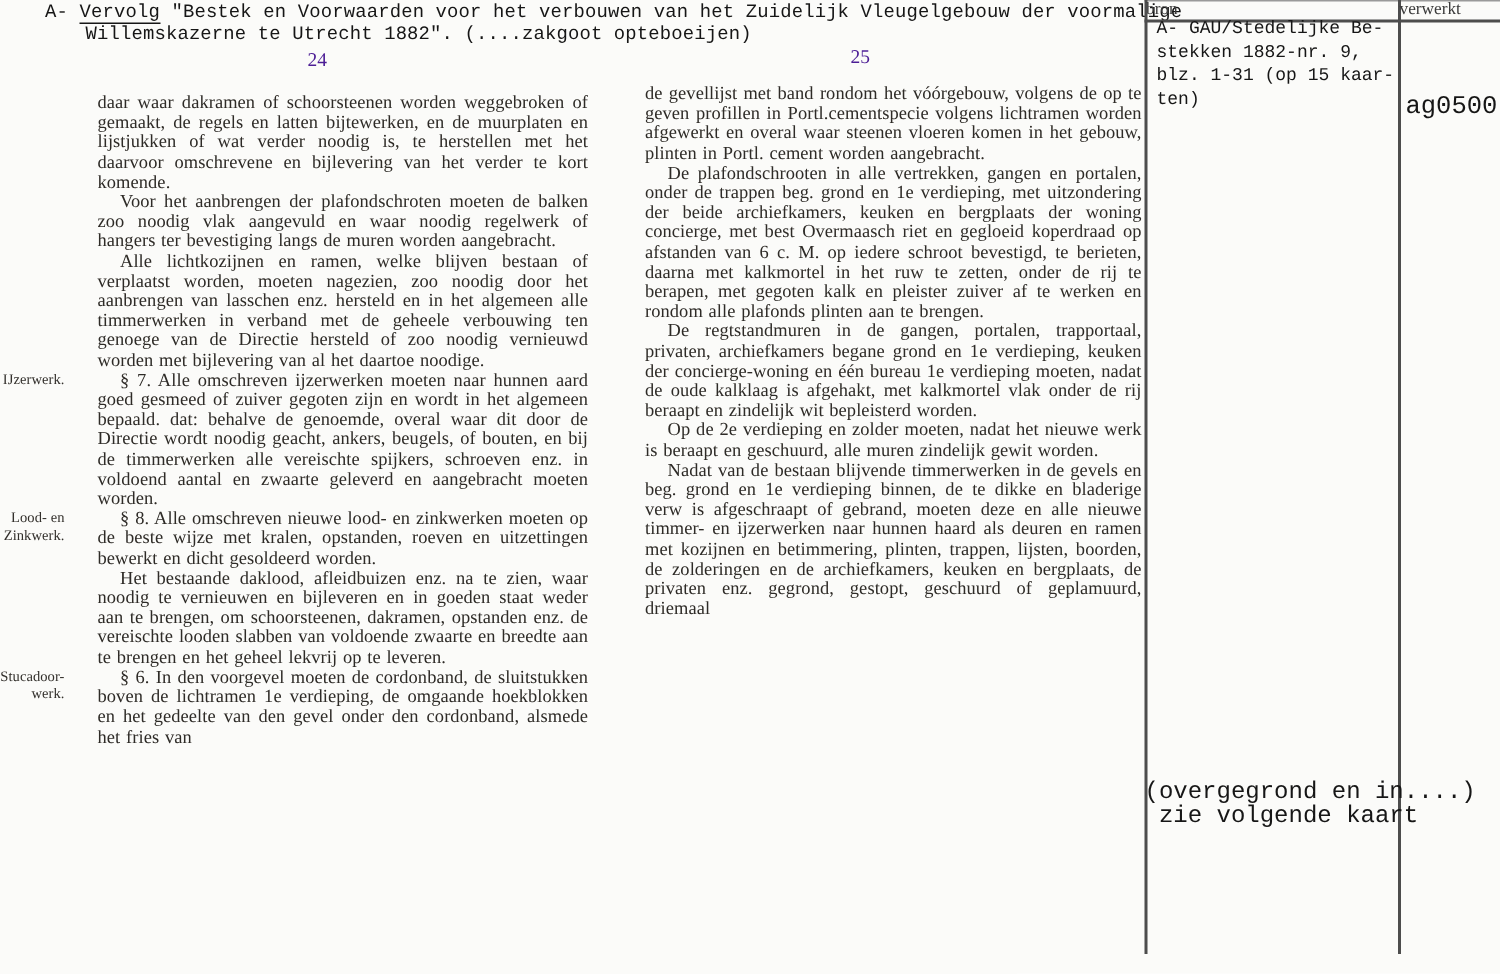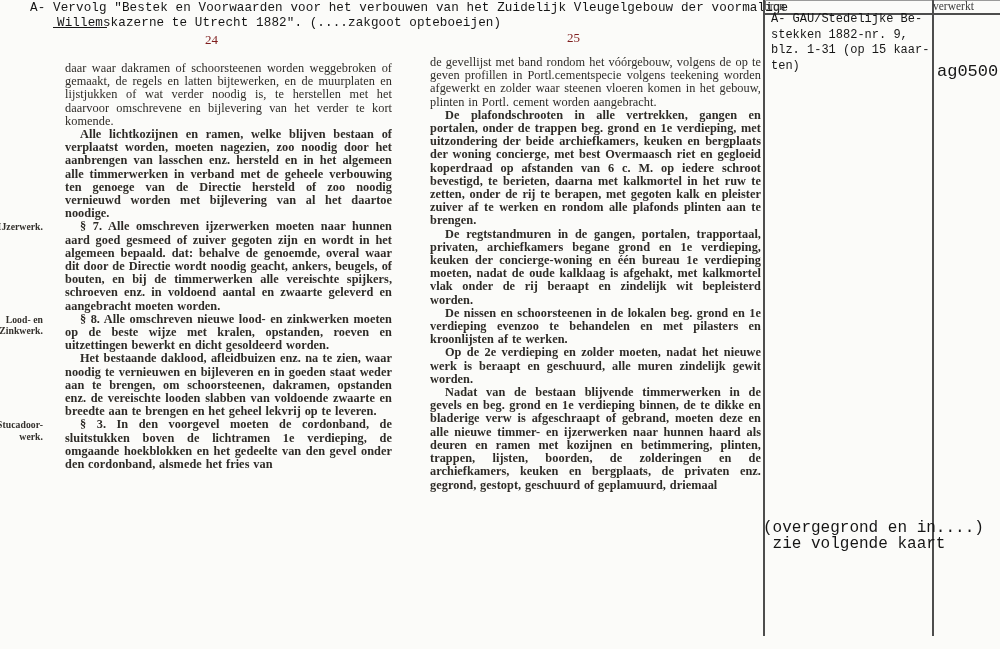--- a/index.html
+++ b/index.html
@@ -2,32 +2,32 @@
 <html><head>
 <meta charset="utf-8">
 <style>
   html,body{margin:0;padding:0;}
   .doc{position:relative;width:1000px;height:649px;background:#fbfbf9;overflow:hidden;}
 
   
   .typed{font-family:"Liberation Mono","DejaVu Sans Mono",monospace;color:#161616;}
   .typed-header{position:absolute;left:30px;top:1px;font-size:12.6px;line-height:14.5px;letter-spacing:.1px;}
   .hline2{padding-left:27px;}
-  .u{border-bottom:1.3px solid #161616;padding-bottom:12px;}
+  .u{border-bottom:1.3px solid #161616;padding-bottom:0;}
 
   
-  .pagenum{position:absolute;font-family:"Liberation Serif","DejaVu Serif",serif;font-size:13px;color:#7f1d1d;}
+  .pagenum{position:absolute;font-family:"Liberation Serif","DejaVu Serif",serif;font-size:13px;color:#4c1d95;}
   .p24{left:205px;top:32px;}
   .p25{left:567px;top:30px;}
   .col{position:absolute;font-family:"Liberation Serif","DejaVu Serif",serif;font-size:12.3px;
        line-height:13.2px;text-align:justify;color:#2e2b27;word-spacing:.7px;letter-spacing:.05px;}
   .colL{left:65px;top:62px;width:327px;}
   .colR{left:430px;top:56px;width:331px;}
   .para{margin:0;position:relative;}
-  .indent{text-indent:15px;font-weight:bold;}
+  .indent{text-indent:15px;}
   .mlabel{position:absolute;right:100%;top:1px;font-size:9.7px;line-height:11.3px;white-space:pre;
           text-align:right;text-indent:0;color:#33302c;word-spacing:0;}
   .colL .mlabel{margin-right:22px;}
   .colR .mlabel{margin-right:3px;}
 
   
   .vline{position:absolute;top:0;width:1.5px;height:636px;background:#4d4d4d;}
   .vl1{left:763px;}
   .vl2{left:932px;}
   .hl-top{position:absolute;left:763px;top:0;width:237px;height:1px;background:#9a9a9a;}
@@ -48,34 +48,34 @@
   <div class="typed typed-header">
     <div><span>A-</span> <span class="u">Vervolg</span> <span>"Bestek en Voorwaarden voor het verbouwen van het Zuidelijk Vleugelgebouw der voormalige</span></div>
     <div class="hline2">Willemskazerne te Utrecht 1882". (....zakgoot opteboeijen)</div>
   </div>
 
   <div class="pagenum p24">24</div>
   <div class="pagenum p25">25</div>
 
   <div class="col colL">
     <p class="para"><span>daar waar dakramen of schoorsteenen worden weggebroken of gemaakt, de regels en latten bijtewerken, en de muurplaten en lijstjukken of wat verder noodig is, te herstellen met het daarvoor omschrevene en bijlevering van het verder te kort komende.</span></p>
+    <p class="para indent"><span>Voor het aanbrengen der plafondschroten moeten de balken zoo noodig vlak aangevuld en waar noodig regelwerk of hangers ter bevestiging langs de muren worden aangebracht.</span></p>
     <p class="para indent"><span>Alle lichtkozijnen en ramen, welke blijven bestaan of verplaatst worden, moeten nagezien, zoo noodig door het aanbrengen van lasschen enz. hersteld en in het algemeen alle timmerwerken in verband met de geheele verbouwing ten genoege van de Directie hersteld of zoo noodig vernieuwd worden met bijlevering van al het daartoe noodige.</span></p>
     <p class="para indent"><span class="mlabel">IJzerwerk.</span><span>§ 7.  Alle omschreven ijzerwerken moeten naar hunnen aard goed gesmeed of zuiver gegoten zijn en wordt in het algemeen bepaald. dat: behalve de genoemde, overal waar dit door de Directie wordt noodig geacht, ankers, beugels, of bouten, en bij de timmerwerken alle vereischte spijkers, schroeven enz. in voldoend aantal en zwaarte geleverd en aangebracht moeten worden.</span></p>
     <p class="para indent"><span class="mlabel">Lood- en
 Zinkwerk.</span><span>§ 8.  Alle omschreven nieuwe lood- en zinkwerken moeten op de beste wijze met kralen, opstanden, roeven en uitzettingen bewerkt en dicht gesoldeerd worden.</span></p>
     <p class="para indent"><span>Het bestaande daklood, afleidbuizen enz. na te zien, waar noodig te vernieuwen en bijleveren en in goeden staat weder aan te brengen, om schoorsteenen, dakramen, opstanden enz. de vereischte looden slabben van voldoende zwaarte en breedte aan te brengen en het geheel lekvrij op te leveren.</span></p>
     <p class="para indent"><span class="mlabel">Stucadoor-
-werk.</span><span>§ 3.  In den voorgevel moeten de cordonband, de sluitstukken boven de lichtramen 1e verdieping, de omgaande hoekblokken en het gedeelte van den gevel onder den cordonband, alsmede het fries van</span></p>
+werk.</span><span>§ 6.  In den voorgevel moeten de cordonband, de sluitstukken boven de lichtramen 1e verdieping, de omgaande hoekblokken en het gedeelte van den gevel onder den cordonband, alsmede het fries van</span></p>
   </div>
 
   <div class="col colR">
-    <p class="para"><span>de gevellijst met band rondom het vóórgebouw, volgens de op te geven profillen in Portl.cementspecie volgens teekening worden afgewerkt en zolder waar steenen vloeren komen in het gebouw, plinten in Portl. cement worden aangebracht.</span></p>
+    <p class="para"><span>de gevellijst met band rondom het vóórgebouw, volgens de op te geven profillen in Portl.cementspecie volgens lichtramen worden afgewerkt en overal waar steenen vloeren komen in het gebouw, plinten in Portl. cement worden aangebracht.</span></p>
     <p class="para indent"><span>De plafondschrooten in alle vertrekken, gangen en portalen, onder de trappen beg. grond en 1e verdieping, met uitzondering der beide archiefkamers, keuken en bergplaats der woning concierge, met best Overmaasch riet en gegloeid koperdraad op afstanden van 6 c. M. op iedere schroot bevestigd, te berieten, daarna met kalkmortel in het ruw te zetten, onder de rij te berapen, met gegoten kalk en pleister zuiver af te werken en rondom alle plafonds plinten aan te brengen.</span></p>
     <p class="para indent"><span>De regtstandmuren in de gangen, portalen, trapportaal, privaten, archiefkamers begane grond en 1e verdieping, keuken der concierge-woning en één bureau 1e verdieping moeten, nadat de oude kalklaag is afgehakt, met kalkmortel vlak onder de rij beraapt en zindelijk wit bepleisterd worden.</span></p>
-    <p class="para indent"><span>De nissen en schoorsteenen in de lokalen beg. grond en 1e verdieping evenzoo te behandelen en met pilasters en kroonlijsten af te werken.</span></p>
     <p class="para indent"><span>Op de 2e verdieping en zolder moeten, nadat het nieuwe werk is beraapt en geschuurd, alle muren zindelijk gewit worden.</span></p>
     <p class="para indent"><span>Nadat van de bestaan blijvende timmerwerken in de gevels en beg. grond en 1e verdieping binnen, de te dikke en bladerige verw is afgeschraapt of gebrand, moeten deze en alle nieuwe timmer- en ijzerwerken naar hunnen haard als deuren en ramen met kozijnen en betimmering, plinten, trappen, lijsten, boorden, de zolderingen en de archiefkamers, keuken en bergplaats, de privaten enz. gegrond, gestopt, geschuurd of geplamuurd, driemaal</span></p>
   </div>
 
   <div class="hl-top"></div>
   <div class="vline vl1"></div>
   <div class="vline vl2"></div>
   <div class="hl-hdr"></div>
   <div class="shdr shdr-bron">bron</div>
   <div class="shdr shdr-verw">verwerkt</div>

